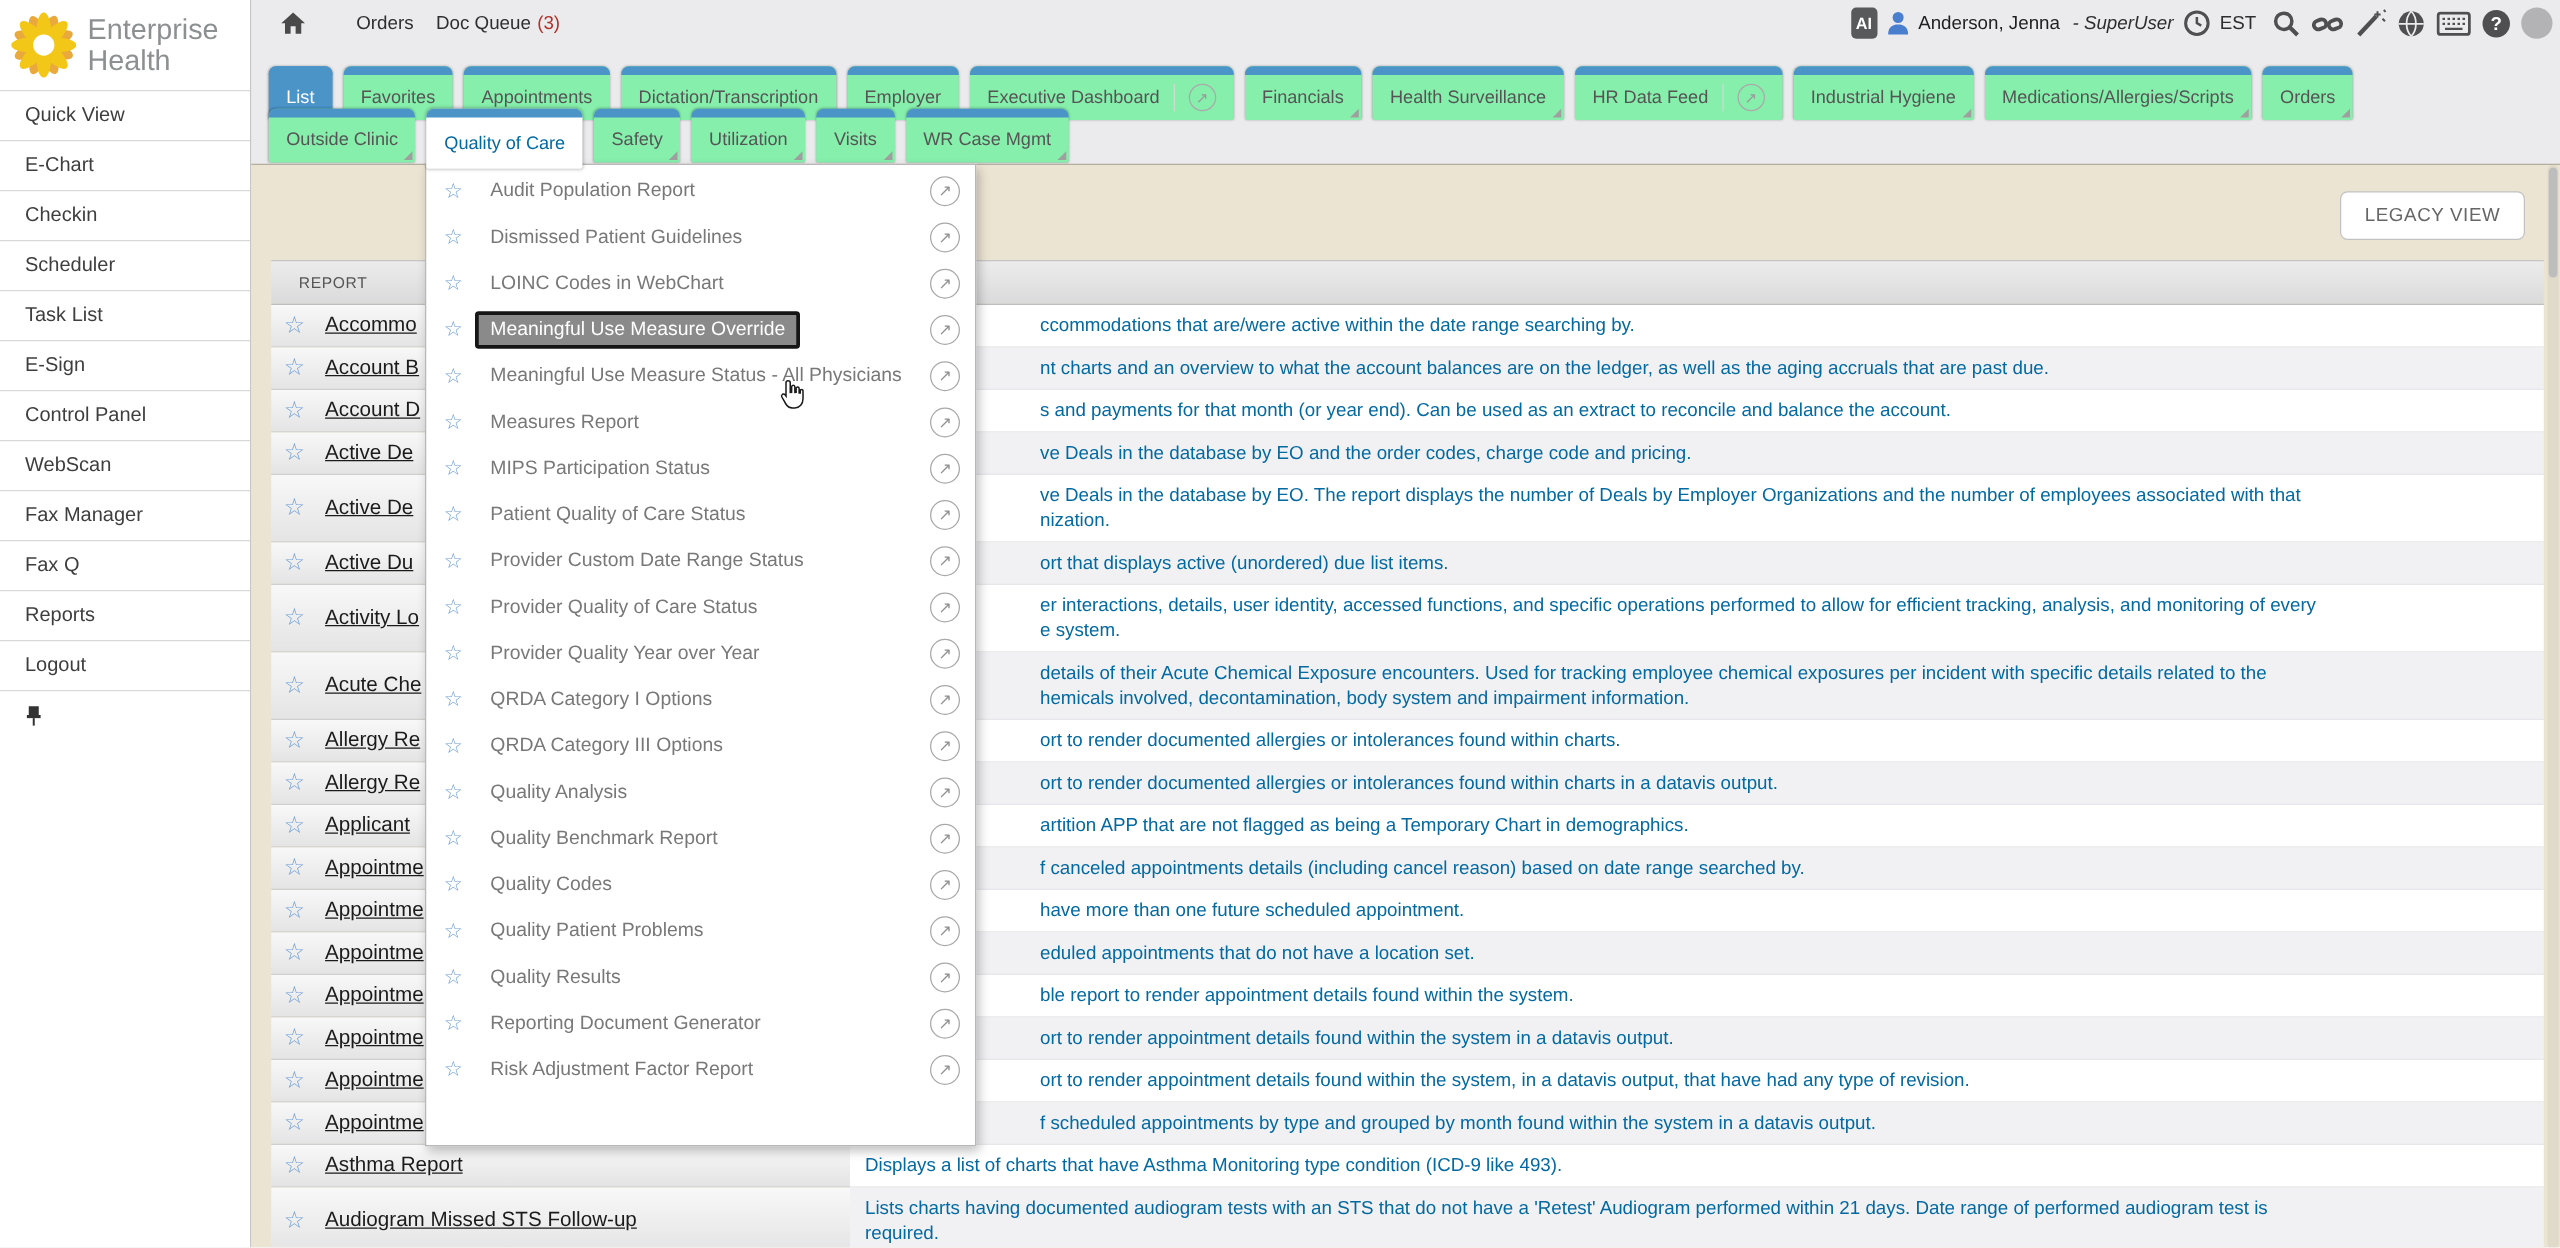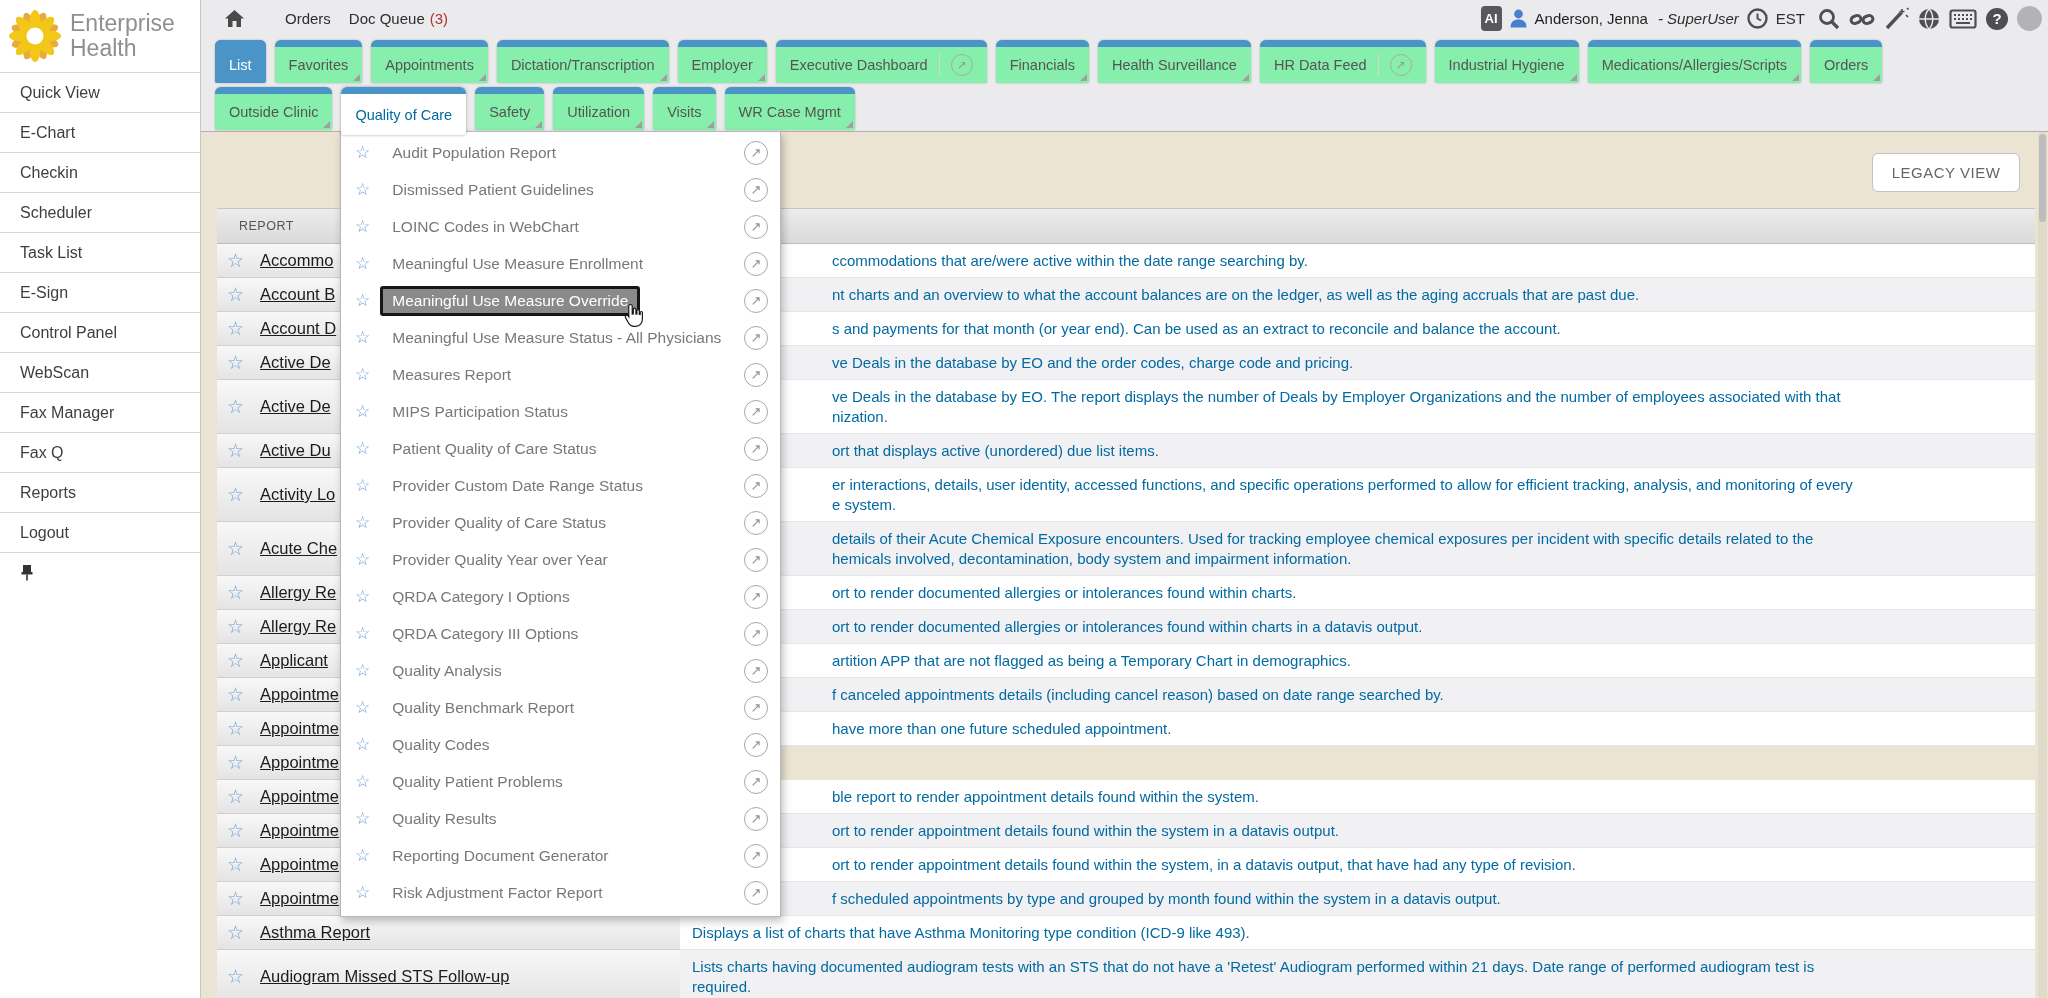--- a/index.html
+++ b/index.html
@@ -21,21 +21,21 @@
   .ai-badge{width:21px;height:25px;background:#58595b;color:#fff;border-radius:4px;display:flex;align-items:center;justify-content:center;font-size:13px;font-weight:bold;}
   .user-name{font-size:15px;color:#1f1f1f;}
   .user-role{font-size:15px;color:#2e2e2e;font-style:italic;margin-left:2px;}
   .tz{font-size:15px;color:#2e2e2e;margin-right:4px;}
   .tb-icon{display:flex;align-items:center;justify-content:center;cursor:pointer;}
   .avatar{width:25px;height:25px;border-radius:50%;background:#b3b3b6;}
 
   
   #tabstrip{position:absolute;left:200px;top:37px;width:1848px;height:94px;}
   .tabrow{position:absolute;left:15px;display:flex;gap:9px;}
-  .row1{top:3px;text-align:right;}
+  .row1{top:16px;text-align:right;}
   .row2{top:50px;}
   .tab{position:relative;height:36px;background:#86efac;border-radius:6px 6px 2px 2px;padding:7px 14px 0 14px;display:flex;align-items:center;font-size:14.5px;color:#555;box-shadow:0 0 2px rgba(0,0,0,.3);cursor:pointer;}
   .tab::before{content:"";position:absolute;top:0;left:0;right:0;height:7px;background:#4a94c8;border-radius:6px 6px 0 0;}
   .tab.active{background:#4a94c8;color:#fff;}
   .tab.active::before{background:#4a94c8;}
   .row2 .tab.active{background:#fff;color:#0369a1;height:41px;z-index:30;box-shadow:0 0 3px rgba(0,0,0,.35);}
   .row2 .tab.active::before{background:#4a94c8;}
   .fold{display:none;position:absolute;right:2px;bottom:2px;width:0;height:0;border-left:7px solid transparent;border-bottom:7px solid #9f9f9f;}
   .tab.has-menu .fold{display:block;}
   .goarrow{display:none;margin-left:11px;padding-left:11px;border-left:1px solid #d6d6d6;align-items:center;}
@@ -465,20 +465,24 @@
               <div class="dline">have more than one future scheduled appointment.</div>
               <div class="dline"></div>
             </div>
           </div>
 
           <div class="trow covered alt">
             <div class="rcell">
               <span class="star"></span>
               <span class="rlink">Appointme</span>
             </div>
+            <div class="dcell">
+              <div class="dline">eduled appointments that do not have a location set.</div>
+              <div class="dline"></div>
+            </div>
           </div>
 
           <div class="trow covered">
             <div class="rcell">
               <span class="star"></span>
               <span class="rlink">Appointme</span>
             </div>
             <div class="dcell">
               <div class="dline">ble report to render appointment details found within the system.</div>
               <div class="dline"></div>
@@ -562,26 +566,20 @@
         <span class="menu-arrow"></span>
       </div>
 
       <div class="menu-item">
         <span class="star"></span>
         <span class="menu-label">LOINC Codes in WebChart</span>
         <span class="menu-spacer"></span>
         <span class="menu-arrow"></span>
       </div>
 
-      <div class="menu-item">
-        <span class="star"></span>
-        <span class="menu-label">Meaningful Use Measure Enrollment</span>
-        <span class="menu-spacer"></span>
-        <span class="menu-arrow"></span>
-      </div>
 
       <div class="menu-item highlighted">
         <span class="star"></span>
         <span class="menu-label">Meaningful Use Measure Override</span>
         <span class="menu-spacer"></span>
         <span class="menu-arrow"></span>
       </div>
 
       <div class="menu-item">
         <span class="star"></span>

